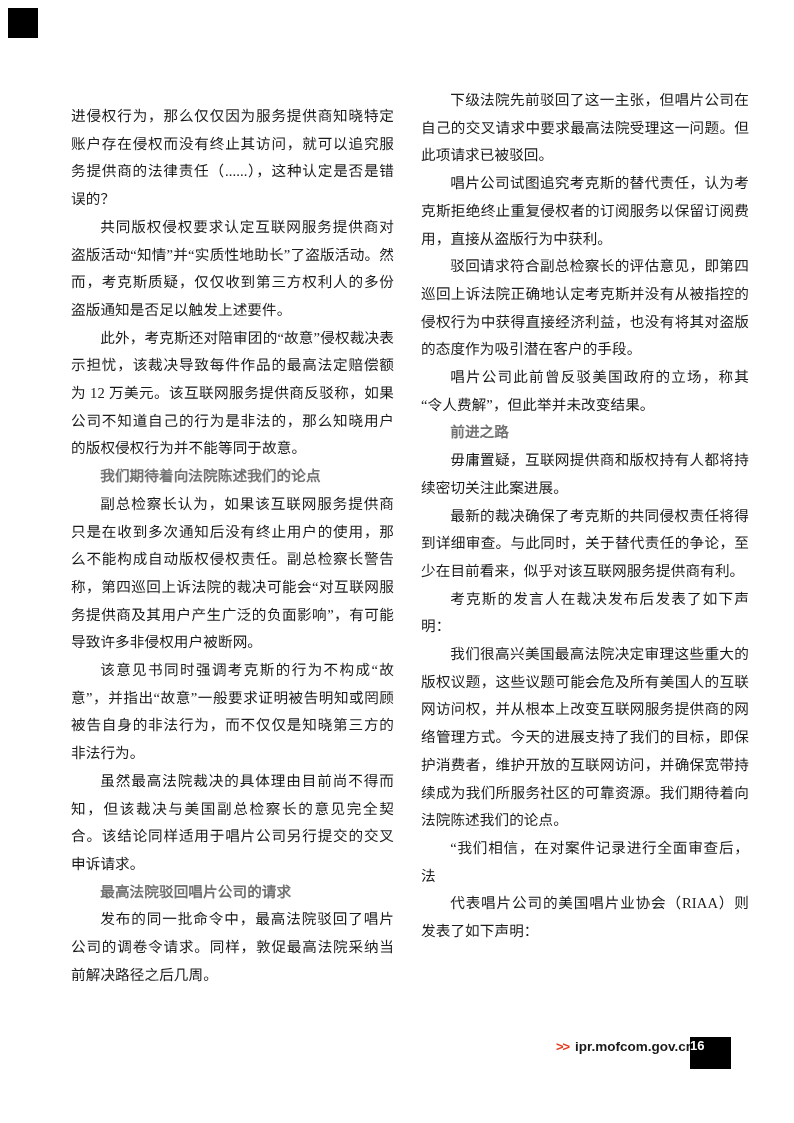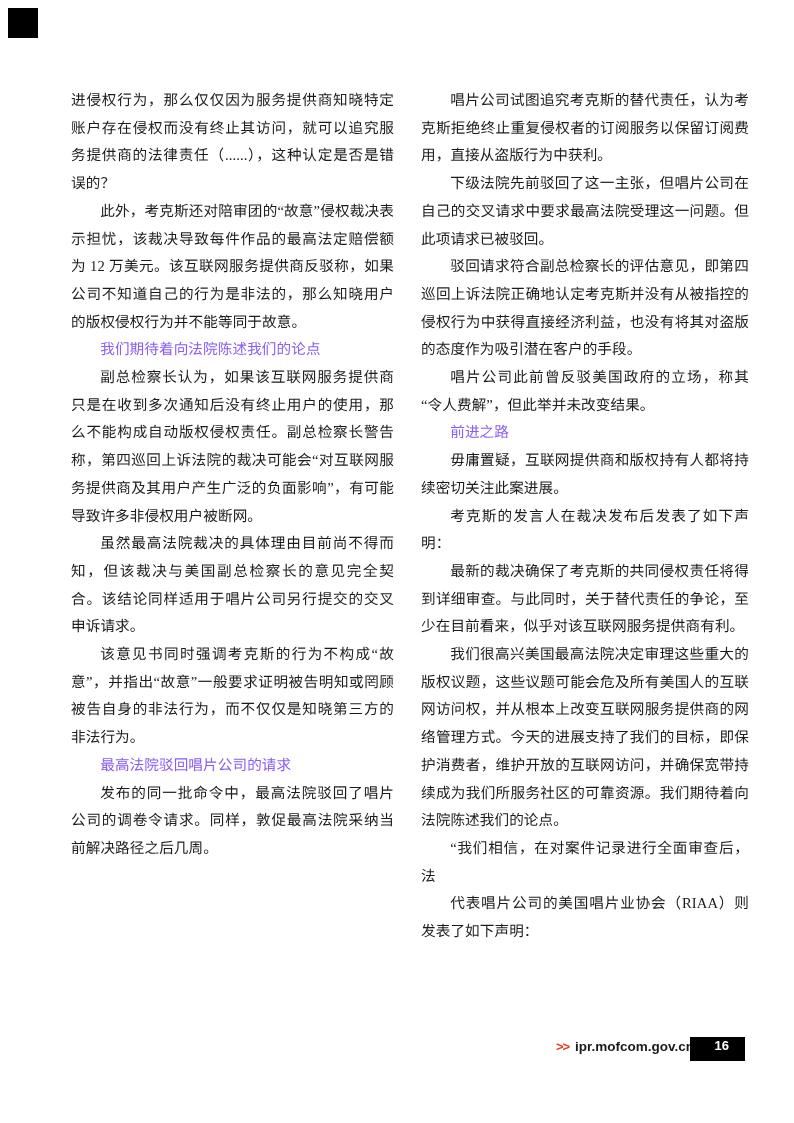--- a/index.html
+++ b/index.html
@@ -29,28 +29,28 @@
     text-justify: inter-character;
     letter-spacing: 0.1px;
   }
   .col-left  { left: 71px;  width: 323px; }
   .col-right { left: 421px; width: 328px; }
   .col p {
     margin: 0;
     text-indent: 2em;
     word-break: break-all;
   }
-  .col p.continuation { text-indent: 0; }
+  .col p.continuation { text-indent: 0; margin-top: 16px; }
   .col h3 {
     margin: 0;
     font-size: 14.6px;
     line-height: 27.7px;
     text-indent: 2em;
-    font-weight: normal;
-    color: #8b5cf6;
+    font-weight: bold;
+    color: #737373;
   }
   .footer {
     position: absolute;
     left: 0;
     top: 1036px;
     width: 794px;
     height: 22px;
     font-family: "Liberation Sans", sans-serif;
   }
   .footer-chevrons {
@@ -69,57 +69,58 @@
     font-size: 13.5px;
     font-weight: bold;
     color: #1a1a1a;
     line-height: 17px;
   }
   .footer-pagebox {
     position: absolute;
     left: 690px;
     top: 1px;
     width: 39px;
-    height: 24px;
+    height: 32px;
     background: #000000;
     color: #ffffff;
     font-size: 13px;
     font-weight: bold;
     line-height: 18px;
-    text-align: right;
-    padding-right: 16px;
+    text-align: left;
+    padding-right: 2px;
   }
 </style>
 </head>
 <body>
 
 <div class="page">
 
   <div class="corner-marker" style="background: rgb(0, 0, 0);"></div>
 
   <div class="col col-left">
       <p class="continuation">进侵权行为，那么仅仅因为服务提供商知晓特定账户存在侵权而没有终止其访问，就可以追究服务提供商的法律责任（......），这种认定是否是错误的？</p>
+      <p>共同版权侵权要求认定互联网服务提供商对盗版活动“知情”并“实质性地助长”了盗版活动。然而，考克斯质疑，仅仅收到第三方权利人的多份盗版通知是否足以触发上述要件。</p>
       <p>此外，考克斯还对陪审团的“故意”侵权裁决表示担忧，该裁决导致每件作品的最高法定赔偿额为 12 万美元。该互联网服务提供商反驳称，如果公司不知道自己的行为是非法的，那么知晓用户的版权侵权行为并不能等同于故意。</p>
       <h3>我们期待着向法院陈述我们的论点</h3>
       <p>副总检察长认为，如果该互联网服务提供商只是在收到多次通知后没有终止用户的使用，那么不能构成自动版权侵权责任。副总检察长警告称，第四巡回上诉法院的裁决可能会“对互联网服务提供商及其用户产生广泛的负面影响”，有可能导致许多非侵权用户被断网。</p>
+      <p>该意见书同时强调考克斯的行为不构成“故意”，并指出“故意”一般要求证明被告明知或罔顾被告自身的非法行为，而不仅仅是知晓第三方的非法行为。</p>
       <p>虽然最高法院裁决的具体理由目前尚不得而知，但该裁决与美国副总检察长的意见完全契合。该结论同样适用于唱片公司另行提交的交叉申诉请求。</p>
-      <p>该意见书同时强调考克斯的行为不构成“故意”，并指出“故意”一般要求证明被告明知或罔顾被告自身的非法行为，而不仅仅是知晓第三方的非法行为。</p>
       <h3>最高法院驳回唱片公司的请求</h3>
       <p>发布的同一批命令中，最高法院驳回了唱片公司的调卷令请求。同样，敦促最高法院采纳当前解决路径之后几周。</p>
     </div>
 
   <div class="col col-right">
+      <p>下级法院先前驳回了这一主张，但唱片公司在自己的交叉请求中要求最高法院受理这一问题。但此项请求已被驳回。</p>
       <p>唱片公司试图追究考克斯的替代责任，认为考克斯拒绝终止重复侵权者的订阅服务以保留订阅费用，直接从盗版行为中获利。</p>
-      <p>下级法院先前驳回了这一主张，但唱片公司在自己的交叉请求中要求最高法院受理这一问题。但此项请求已被驳回。</p>
       <p>驳回请求符合副总检察长的评估意见，即第四巡回上诉法院正确地认定考克斯并没有从被指控的侵权行为中获得直接经济利益，也没有将其对盗版的态度作为吸引潜在客户的手段。</p>
       <p>唱片公司此前曾反驳美国政府的立场，称其“令人费解”，但此举并未改变结果。</p>
       <h3>前进之路</h3>
       <p>毋庸置疑，互联网提供商和版权持有人都将持续密切关注此案进展。</p>
+      <p>最新的裁决确保了考克斯的共同侵权责任将得到详细审查。与此同时，关于替代责任的争论，至少在目前看来，似乎对该互联网服务提供商有利。</p>
       <p>考克斯的发言人在裁决发布后发表了如下声明：</p>
-      <p>最新的裁决确保了考克斯的共同侵权责任将得到详细审查。与此同时，关于替代责任的争论，至少在目前看来，似乎对该互联网服务提供商有利。</p>
       <p>我们很高兴美国最高法院决定审理这些重大的版权议题，这些议题可能会危及所有美国人的互联网访问权，并从根本上改变互联网服务提供商的网络管理方式。今天的进展支持了我们的目标，即保护消费者，维护开放的互联网访问，并确保宽带持续成为我们所服务社区的可靠资源。我们期待着向法院陈述我们的论点。</p>
       <p>“我们相信，在对案件记录进行全面审查后，法</p>
       <p>代表唱片公司的美国唱片业协会（RIAA）则发表了如下声明：</p>
     </div>
 
   <div class="footer">
     <span class="footer-chevrons" style="color: rgb(230, 58, 28);">&gt;&gt;</span>
     <span class="footer-site">ipr.mofcom.gov.cn</span>
     <span class="footer-pagebox" style="background: rgb(0, 0, 0);">16</span>
   </div>

